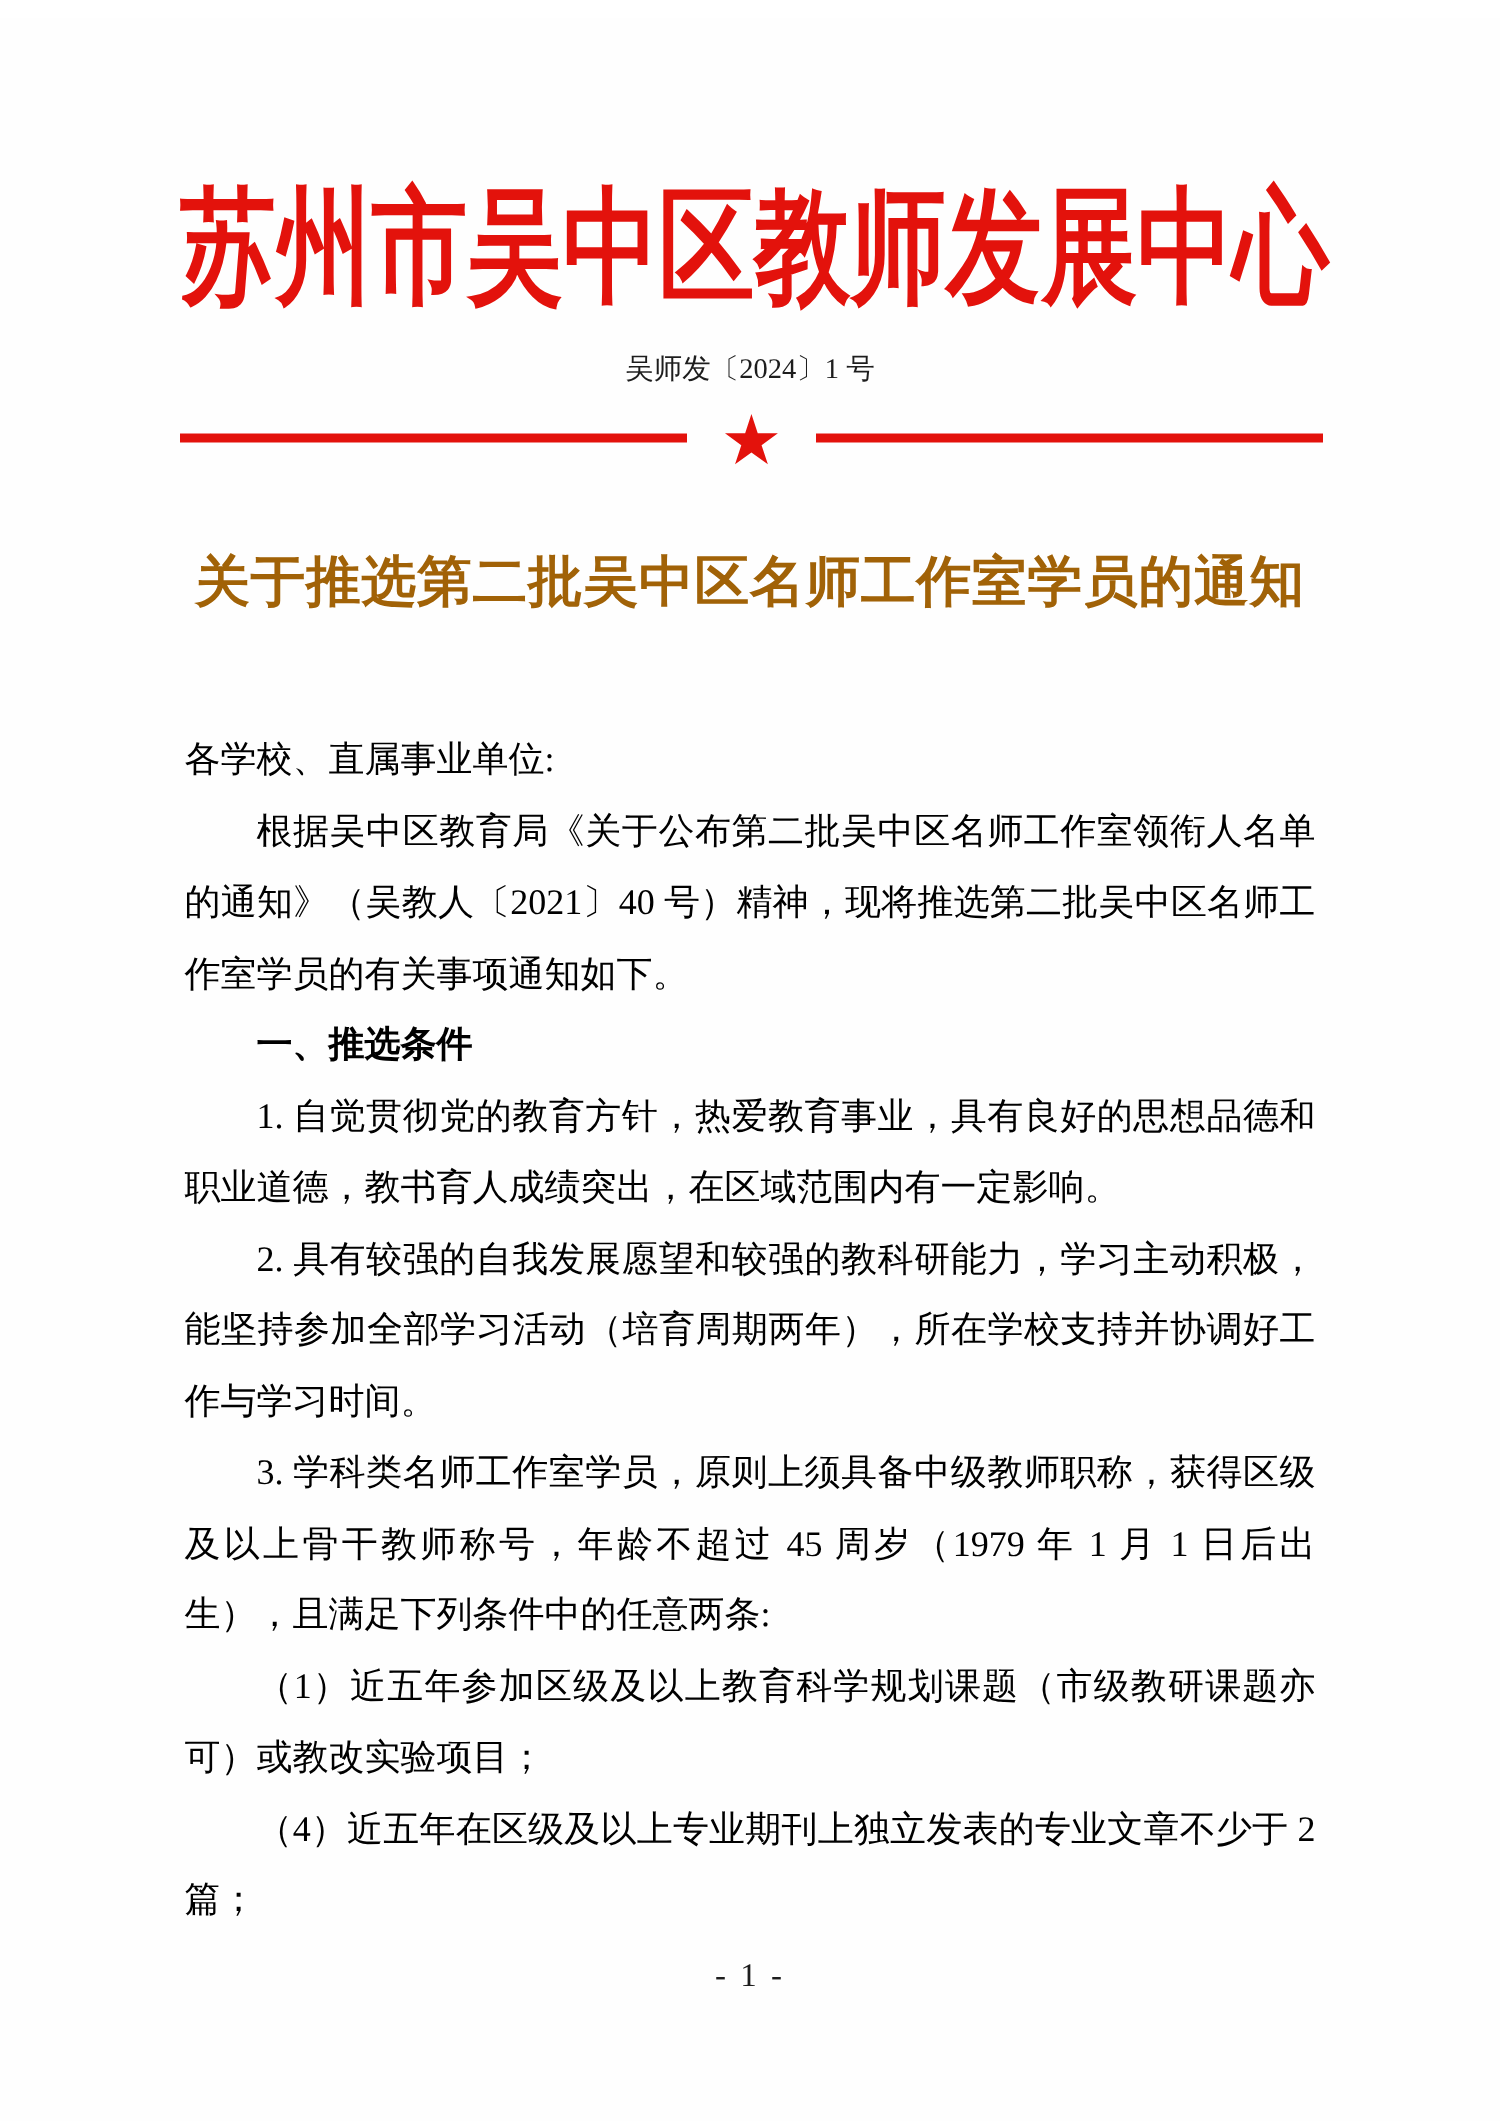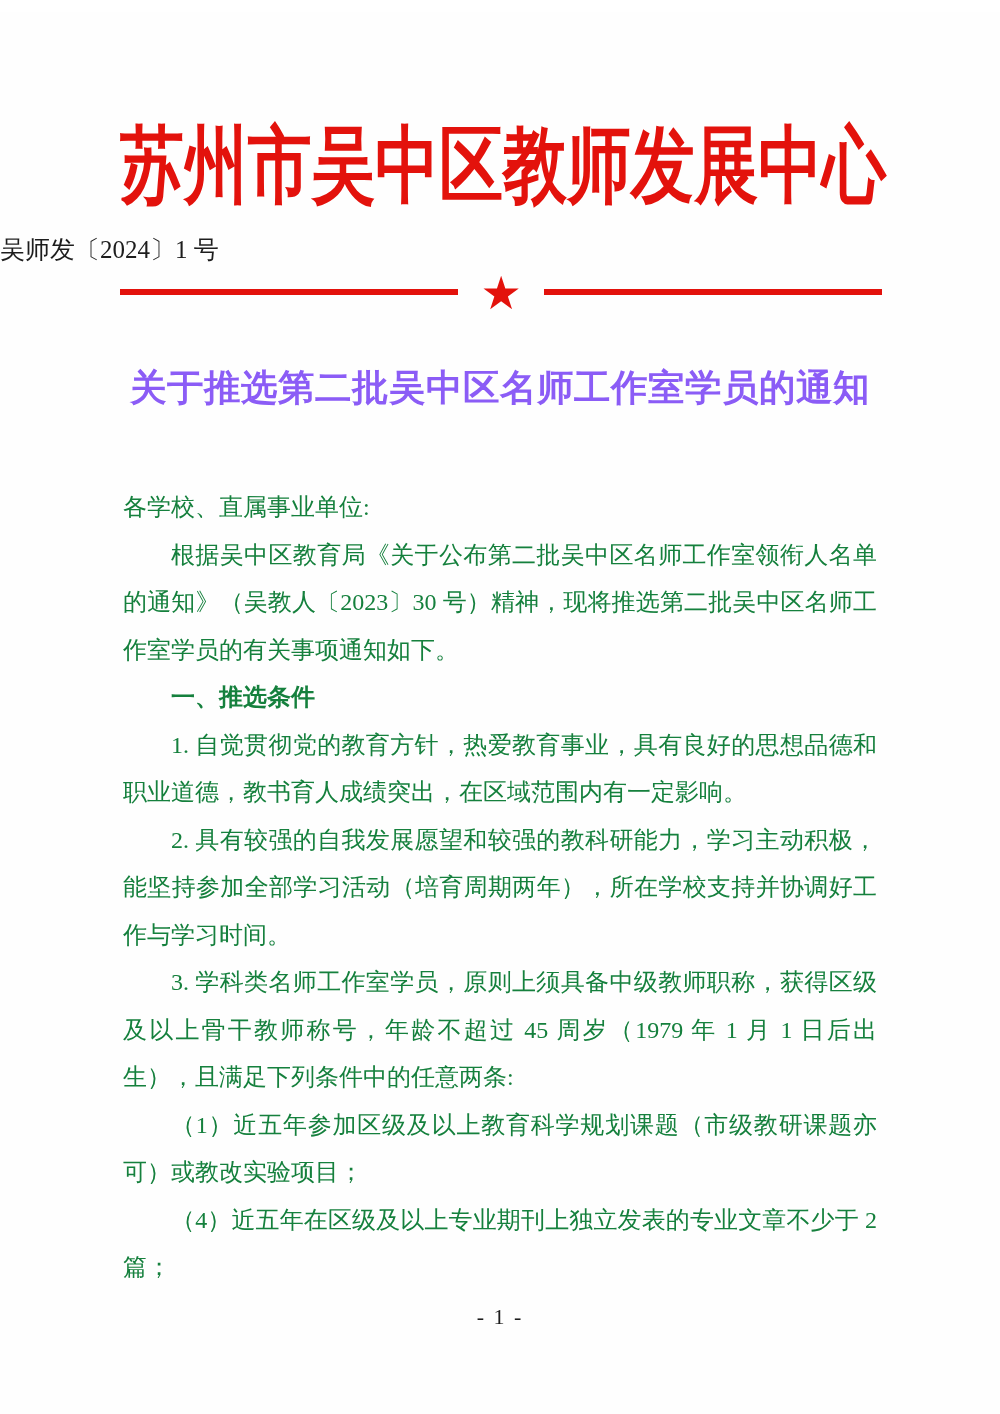--- a/index.html
+++ b/index.html
@@ -27,22 +27,22 @@
     white-space: nowrap;
     transform: scaleX(0.76);
     transform-origin: 50% 50%;
     letter-spacing: 0px;
   }
   .doc-number {
     position: absolute;
     top: 221px;
     left: 0;
     width: 100%;
-    text-align: left;
-    font-size: 25px;
+    text-align: center;
+    font-size: 19px;
     color: #1d1d1d;
   }
   .divider {
     position: absolute;
     top: 252px;
     left: 120px;
     right: 118px;
     height: 56px;
     display: flex;
     align-items: center;
@@ -60,32 +60,32 @@
     padding-top: 4px;
   }
   .doc-title {
     position: absolute;
     top: 352px;
     left: 0;
     width: 100%;
     text-align: center;
     font-size: 36.5px;
     font-weight: bold;
-    color: #8b5cf6;
+    color: #a16207;
     letter-spacing: 0.5px;
   }
   .body {
     position: absolute;
     top: 472px;
     left: 123px;
     width: 754px;
     font-size: 24px;
     line-height: 47.5px;
     text-align: justify;
-    color: #15803d;
+    color: #000000;
   }
   .body p { margin: 0; }
   .indent { text-indent: 2em; }
   .heading { font-weight: bold; font-family: Liberation Serif, serif; }
   .page-number {
     position: absolute;
     top: 1292px;
     left: 0;
     width: 100%;
     text-align: center;
@@ -106,21 +106,21 @@
   <div class="divider">
     <div class="rule"></div>
     <div class="star">★</div>
     <div class="rule"></div>
   </div>
 
   <div class="doc-title">关于推选第二批吴中区名师工作室学员的通知</div>
 
   <div class="body">
     <p>各学校、直属事业单位:</p>
-    <p class="indent">根据吴中区教育局《关于公布第二批吴中区名师工作室领衔人名单的通知》（吴教人〔2023〕30 号）精神，现将推选第二批吴中区名师工作室学员的有关事项通知如下。</p>
+    <p class="indent">根据吴中区教育局《关于公布第二批吴中区名师工作室领衔人名单的通知》（吴教人〔2021〕40 号）精神，现将推选第二批吴中区名师工作室学员的有关事项通知如下。</p>
     <p class="indent heading">一、推选条件</p>
     <p class="indent">1. 自觉贯彻党的教育方针，热爱教育事业，具有良好的思想品德和职业道德，教书育人成绩突出，在区域范围内有一定影响。</p>
     <p class="indent">2. 具有较强的自我发展愿望和较强的教科研能力，学习主动积极，能坚持参加全部学习活动（培育周期两年），所在学校支持并协调好工作与学习时间。</p>
     <p class="indent">3. 学科类名师工作室学员，原则上须具备中级教师职称，获得区级及以上骨干教师称号，年龄不超过 45 周岁（1979 年 1 月 1 日后出生），且满足下列条件中的任意两条:</p>
     <p class="indent">（1）近五年参加区级及以上教育科学规划课题（市级教研课题亦可）或教改实验项目；</p>
     <p class="indent">（4）近五年在区级及以上专业期刊上独立发表的专业文章不少于 2 篇；</p>
   </div>
 
   <div class="page-number">- 1 -</div>
 

